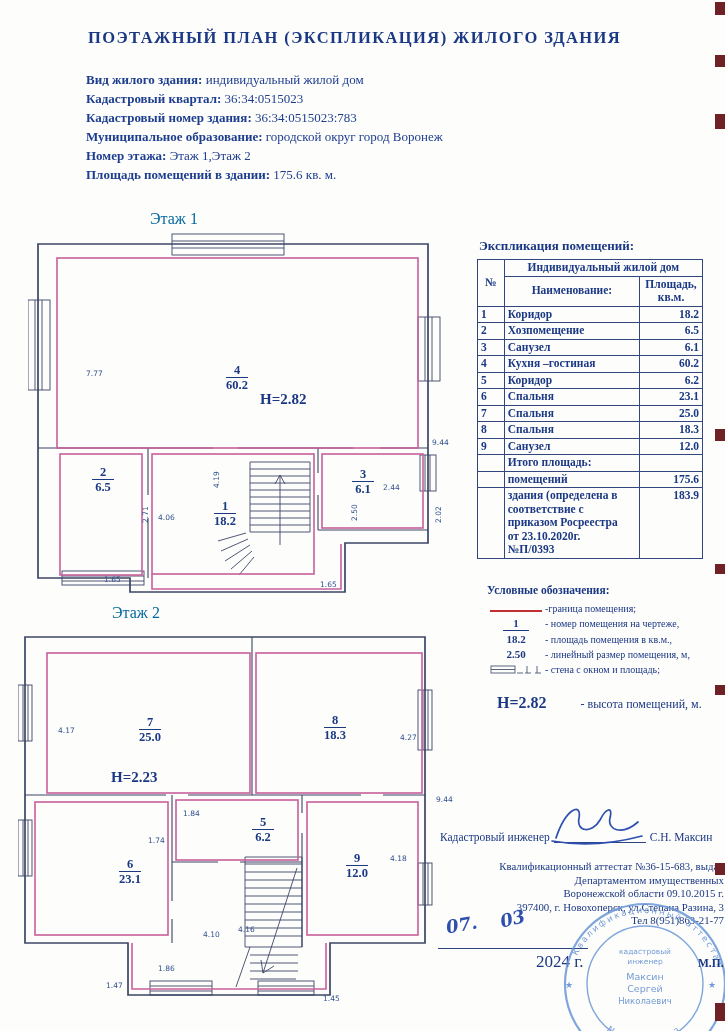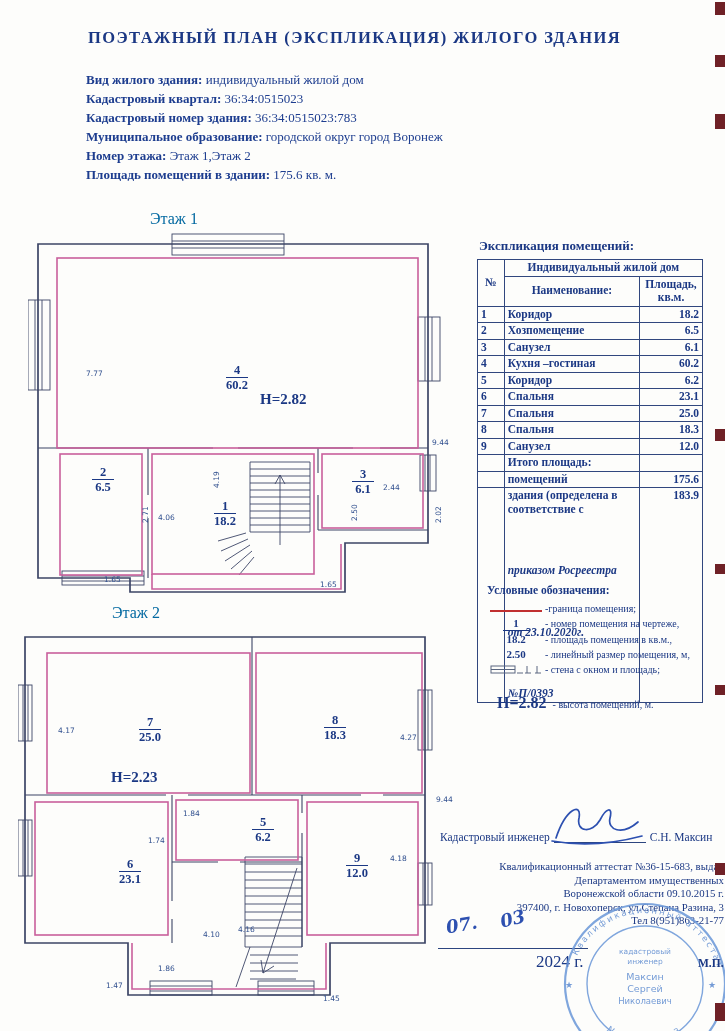--- a/index.html
+++ b/index.html
@@ -26,32 +26,32 @@
   
   #explication{position:absolute;left:477px;top:238px;width:232px;}
   #explication h3{margin:0 0 5px 2px;font-size:13px;color:#1b3884;}
   table.expl{border-collapse:collapse;width:226px;color:#1b3884;font-size:11.5px;font-weight:bold;}
   table.expl th, table.expl td{border:1.2px solid #31477e;padding:1px 3px;line-height:13.5px;}
   table.expl th{text-align:center;}
   td.c0{width:20px;text-align:left;padding-left:5px;}
   td.c1{width:130px;text-align:left;padding-left:5px;}
   td.c2{width:56px;text-align:right;padding-right:6px;}
   td.top{vertical-align:top;}
-  .it{font-style:italic;margin-top:48px;}
+  .it{}
   
   #legend{position:absolute;left:487px;top:584px;width:238px;font-size:10px;color:#1b3884;}
   #legend h4{margin:0 1px 6px 0;font-size:11.5px;}
   .lg-row{display:flex;align-items:flex-start;margin-bottom:2px;}
   .lg-sym{width:58px;flex:none;text-align:center;font-weight:bold;font-size:11px;line-height:13px;}
   .lg-txt{line-height:13px;}
   .red-line{display:inline-block;width:52px;border-top:2.6px solid #c13030;margin-top:5px;}
   .frac-num{display:inline-block;border-bottom:1.3px solid #1b3884;padding:0 10px;}
   #h-note{position:absolute;left:497px;top:694px;color:#1b3884;}
   #h-note .hv{font-weight:bold;font-size:16px;}
-  #h-note .ht{font-size:10px;margin-left:2px;}
+  #h-note .ht{font-size:12px;margin-left:30px;}
   
   #sig-block{position:absolute;left:440px;top:828px;width:285px;font-size:11.5px;color:#1b3884;z-index:2;}
   .sig-row{display:flex;align-items:flex-end;white-space:nowrap;}
   .sig-line{position:relative;width:92px;border-bottom:1.3px solid #2c457f;margin:0 4px;height:14px;}
   .sig-line svg{position:absolute;left:-4px;top:-28px;}
   #attest{position:absolute;left:440px;top:860px;width:284px;font-size:10.8px;line-height:13.6px;
           text-align:right;color:#1b3884;z-index:2;}
   #date-block{position:absolute;left:438px;top:912px;width:170px;z-index:2;}
   .hw{position:absolute;font-family:"DejaVu Serif",serif;font-style:italic;font-weight:600;
       font-size:18px;color:#2d50b0;}

